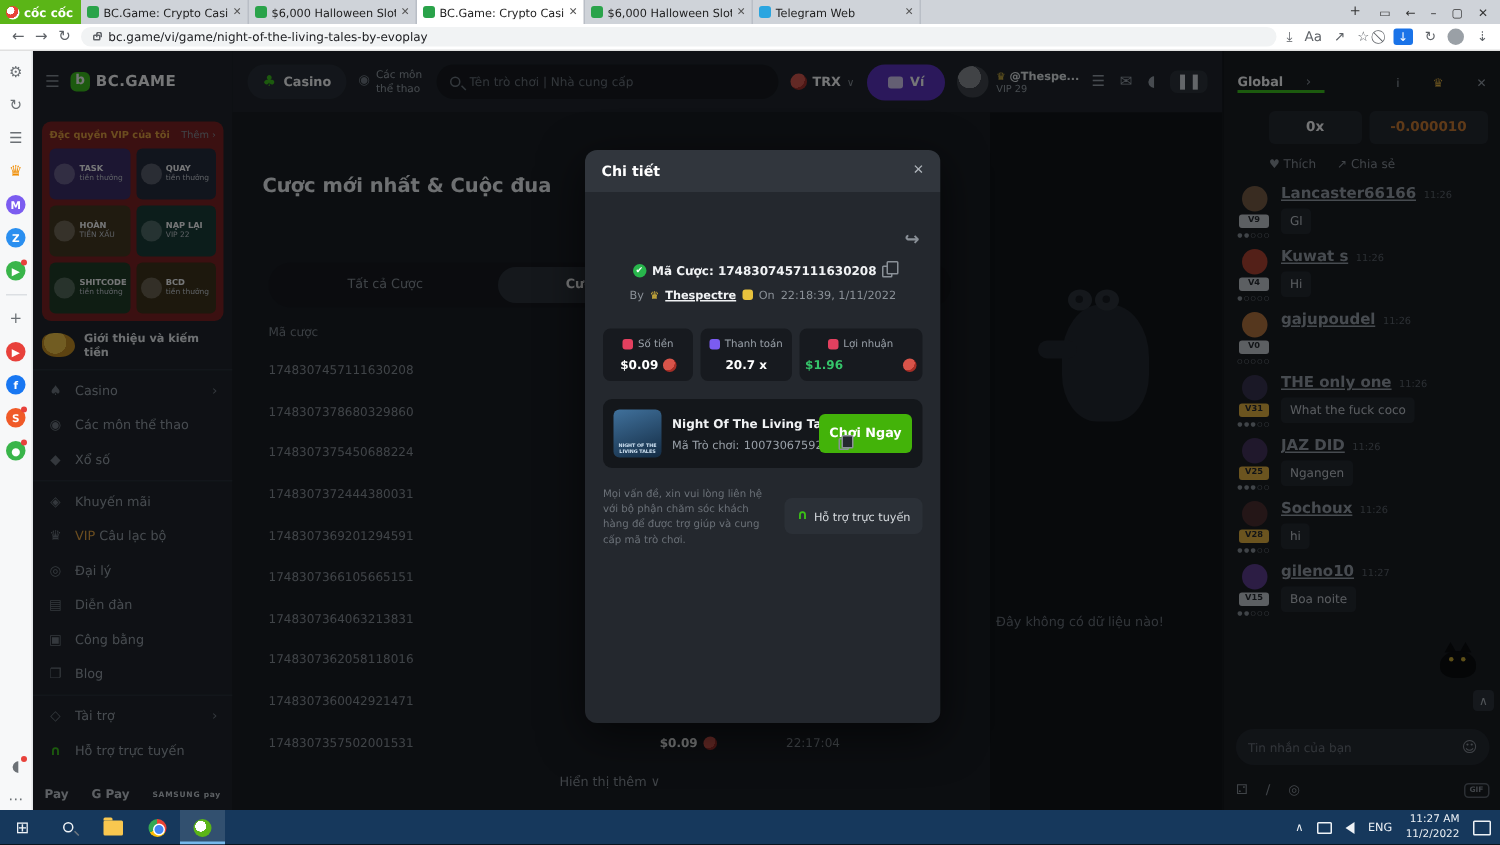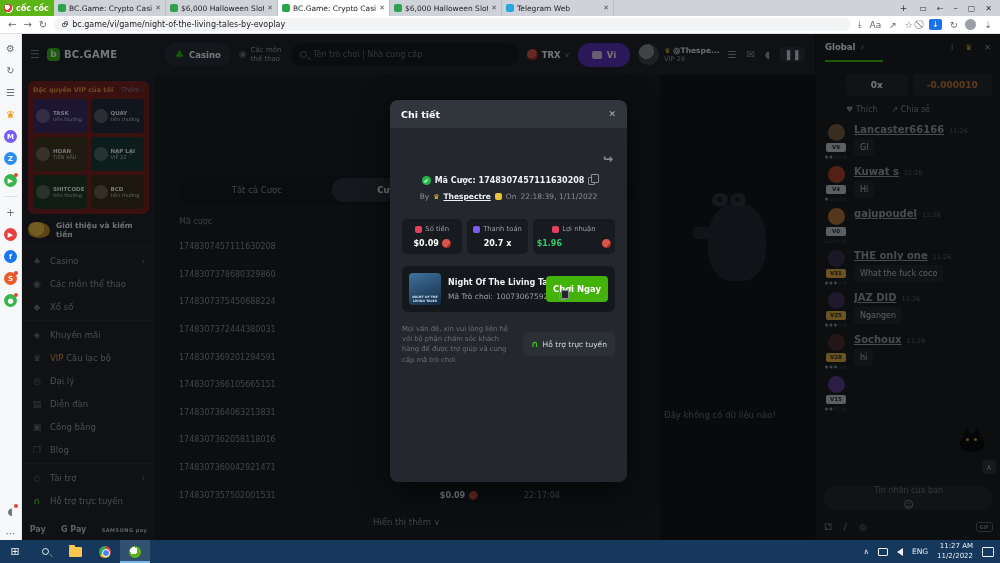--- a/index.html
+++ b/index.html
@@ -117,21 +117,21 @@
   .mascot { position:absolute; left:30px; top:110px; width:95px; height:105px; }
   .croc-body { position:absolute; left:18px; top:18px; width:58px; height:78px; background:#20242a; border-radius:45% 45% 40% 40%; }
   .croc-eye { position:absolute; width:16px; height:14px; background:#2b3036; border-radius:50%; top:8px; }
   .croc-eye::after { content:""; position:absolute; left:5px; top:4px; width:5px; height:5px; border-radius:50%; background:#14171b; }
   .croc-eye.l { left:22px; } .croc-eye.r { left:40px; }
   .croc-arm { position:absolute; left:2px; top:42px; width:26px; height:12px; background:#20242a; border-radius:8px; }
   .empty-t { position:absolute; left:-95px; top:225px; width:250px; text-align:center; color:#6b7178; font-size:8.5px; }
 
   
   .chat { position:absolute; right:0; top:0; width:185px; height:506px; background:#17191c; border-left:1px solid #101216; }
-  .chat-head { height:26px; display:flex; align-items:center; padding:11px 9px; gap:5px; }
+  .chat-head { height:26px; display:flex; align-items:flex-end; padding:0 9px; gap:15px; }
   .ch-t { color:#fff; font-size:8.5px; font-weight:bold; }
   .ch-chev { color:#8a9097; font-size:9px; flex:1; }
   .ch-ic { color:#9aa1a9; font-size:8px; margin-left:7px; }
   .ch-ic.gold { color:#e8b33d; }
   .ch-under { position:absolute; left:9px; top:26px; width:58px; height:2px; background:#3bc117; }
   .bet-card { margin:14px 8px 0 30px; }
   .bc-vals { display:flex; gap:5px; }
   .bc-box { height:22px; background:#23262c; border-radius:4px; display:flex; align-items:center; justify-content:center; font-size:9px; font-weight:bold; }
   .bc-box.mult { width:62px; color:#fff; }
   .bc-box.prof { width:80px; color:#cf7b2e; }
@@ -155,21 +155,21 @@
   .m-card-amt { margin-top:4px; height:14px; background:#1a1d21; border-radius:3px; display:flex; align-items:center; justify-content:center; gap:4px; color:#35c46a; font-size:7.5px; font-weight:bold; }
   .m-gcoin { width:8px; height:8px; border-radius:50%; background:#7b3fc4; }
   .m-card-btn { margin-top:7px; width:96px; height:20px; background:linear-gradient(#e8a33d,#c47f1a); border-radius:4px; color:#6b3d08; font-size:8px; font-weight:bold; display:flex; align-items:center; justify-content:center; }
   .cat { position:absolute; right:14px; bottom:88px; width:30px; height:26px; }
   .cat-body { position:absolute; left:4px; top:8px; width:24px; height:18px; background:#070708; border-radius:50% 50% 40% 40%; }
   .cat-ear { position:absolute; top:2px; width:0; height:0; border-left:4px solid transparent; border-right:4px solid transparent; border-bottom:7px solid #070708; }
   .cat-ear.l { left:7px; } .cat-ear.r { left:17px; }
   .cat-eye { position:absolute; top:12px; width:3px; height:3px; border-radius:50%; background:#caa82e; }
   .cat-eye.l { left:10px; } .cat-eye.r { left:18px; }
   .scrolltop { position:absolute; right:4px; bottom:66px; width:14px; height:14px; background:#2b3037; border-radius:3px; color:#aeb4ba; font-size:8px; display:flex; align-items:center; justify-content:center; }
-  .chat-input { position:absolute; left:8px; bottom:30px; width:169px; height:24px; background:#23262c; border-radius:13px; display:flex; align-items:center; padding:0 8px; gap:6px;flex-direction:column; }
+  .chat-input { position:absolute; left:8px; bottom:30px; width:169px; height:24px; background:#23262c; border-radius:13px; display:flex; align-items:center; padding:0 8px; gap:6px; }
   .ci-ph { flex:1; color:#6b7178; font-size:8px; white-space:nowrap; overflow:hidden; }
   .ci-smile { color:#8a9097; font-size:10px; }
   .chat-tools { position:absolute; left:8px; bottom:8px; width:169px; display:flex; align-items:center; gap:12px; color:#8a9097; font-size:9px; }
   .gif { margin-left:auto; border:1px solid #5d636a; border-radius:3px; font-size:5px; font-weight:bold; padding:1px 3px; color:#8a9097; }
 
   
   .modal { position:absolute; left:368px; top:66px; width:237px; height:382px; z-index:50; border-radius:8px; overflow:hidden; box-shadow:0 8px 30px rgba(0,0,0,0.6); }
   .mo-head { height:28px; background:#31363d; display:flex; align-items:center; justify-content:space-between; padding:0 11px; }
   .mo-title { color:#fff; font-size:9.5px; font-weight:bold; }
   .mo-x { color:#aeb4ba; font-size:9px; }
@@ -471,20 +471,21 @@
       </div>
       <div class="hicons">
         <span class="hic">☰</span>
         <span class="hic">✉</span>
         <span class="hic">◖</span>
         <span class="hic on">❚❚</span>
       </div>
     </div>
 
     <div class="smain">
+      <div class="main-title">Cược mới nhất &amp; Cuộc đua</div>
       <div class="seg">
 
           <div class="seg-tab">Tất cả Cược</div>
 
           <div class="seg-tab active">Cược của tôi</div>
 
           <div class="seg-tab">Người thắng lớn</div>
         </div>
       <div class="thead">
         <span class="h-id">Mã cược</span>
@@ -709,20 +710,28 @@
               <div class="m-bubble">hi</div>
               
             </div>
           </div>
 
           <div class="msg">
             <div class="m-left">
               <span class="m-av" style="background: rgb(93, 58, 142);"></span>
               <span class="m-badge">V15</span>
               <span class="m-stars">●●○○○</span>
+            </div>
+            <div class="m-right">
+              <div class="m-headrow">
+                <span class="m-name">gileno10</span>
+                <span class="m-time">11:27</span>
+              </div>
+              <div class="m-bubble">Boa noite</div>
+              
             </div>
           </div>
         </div>
       <div class="cat">
         <div class="cat-ear l"></div>
           <div class="cat-ear r"></div>
         <div class="cat-body"></div>
         <div class="cat-eye l"></div>
           <div class="cat-eye r"></div>
       </div>

